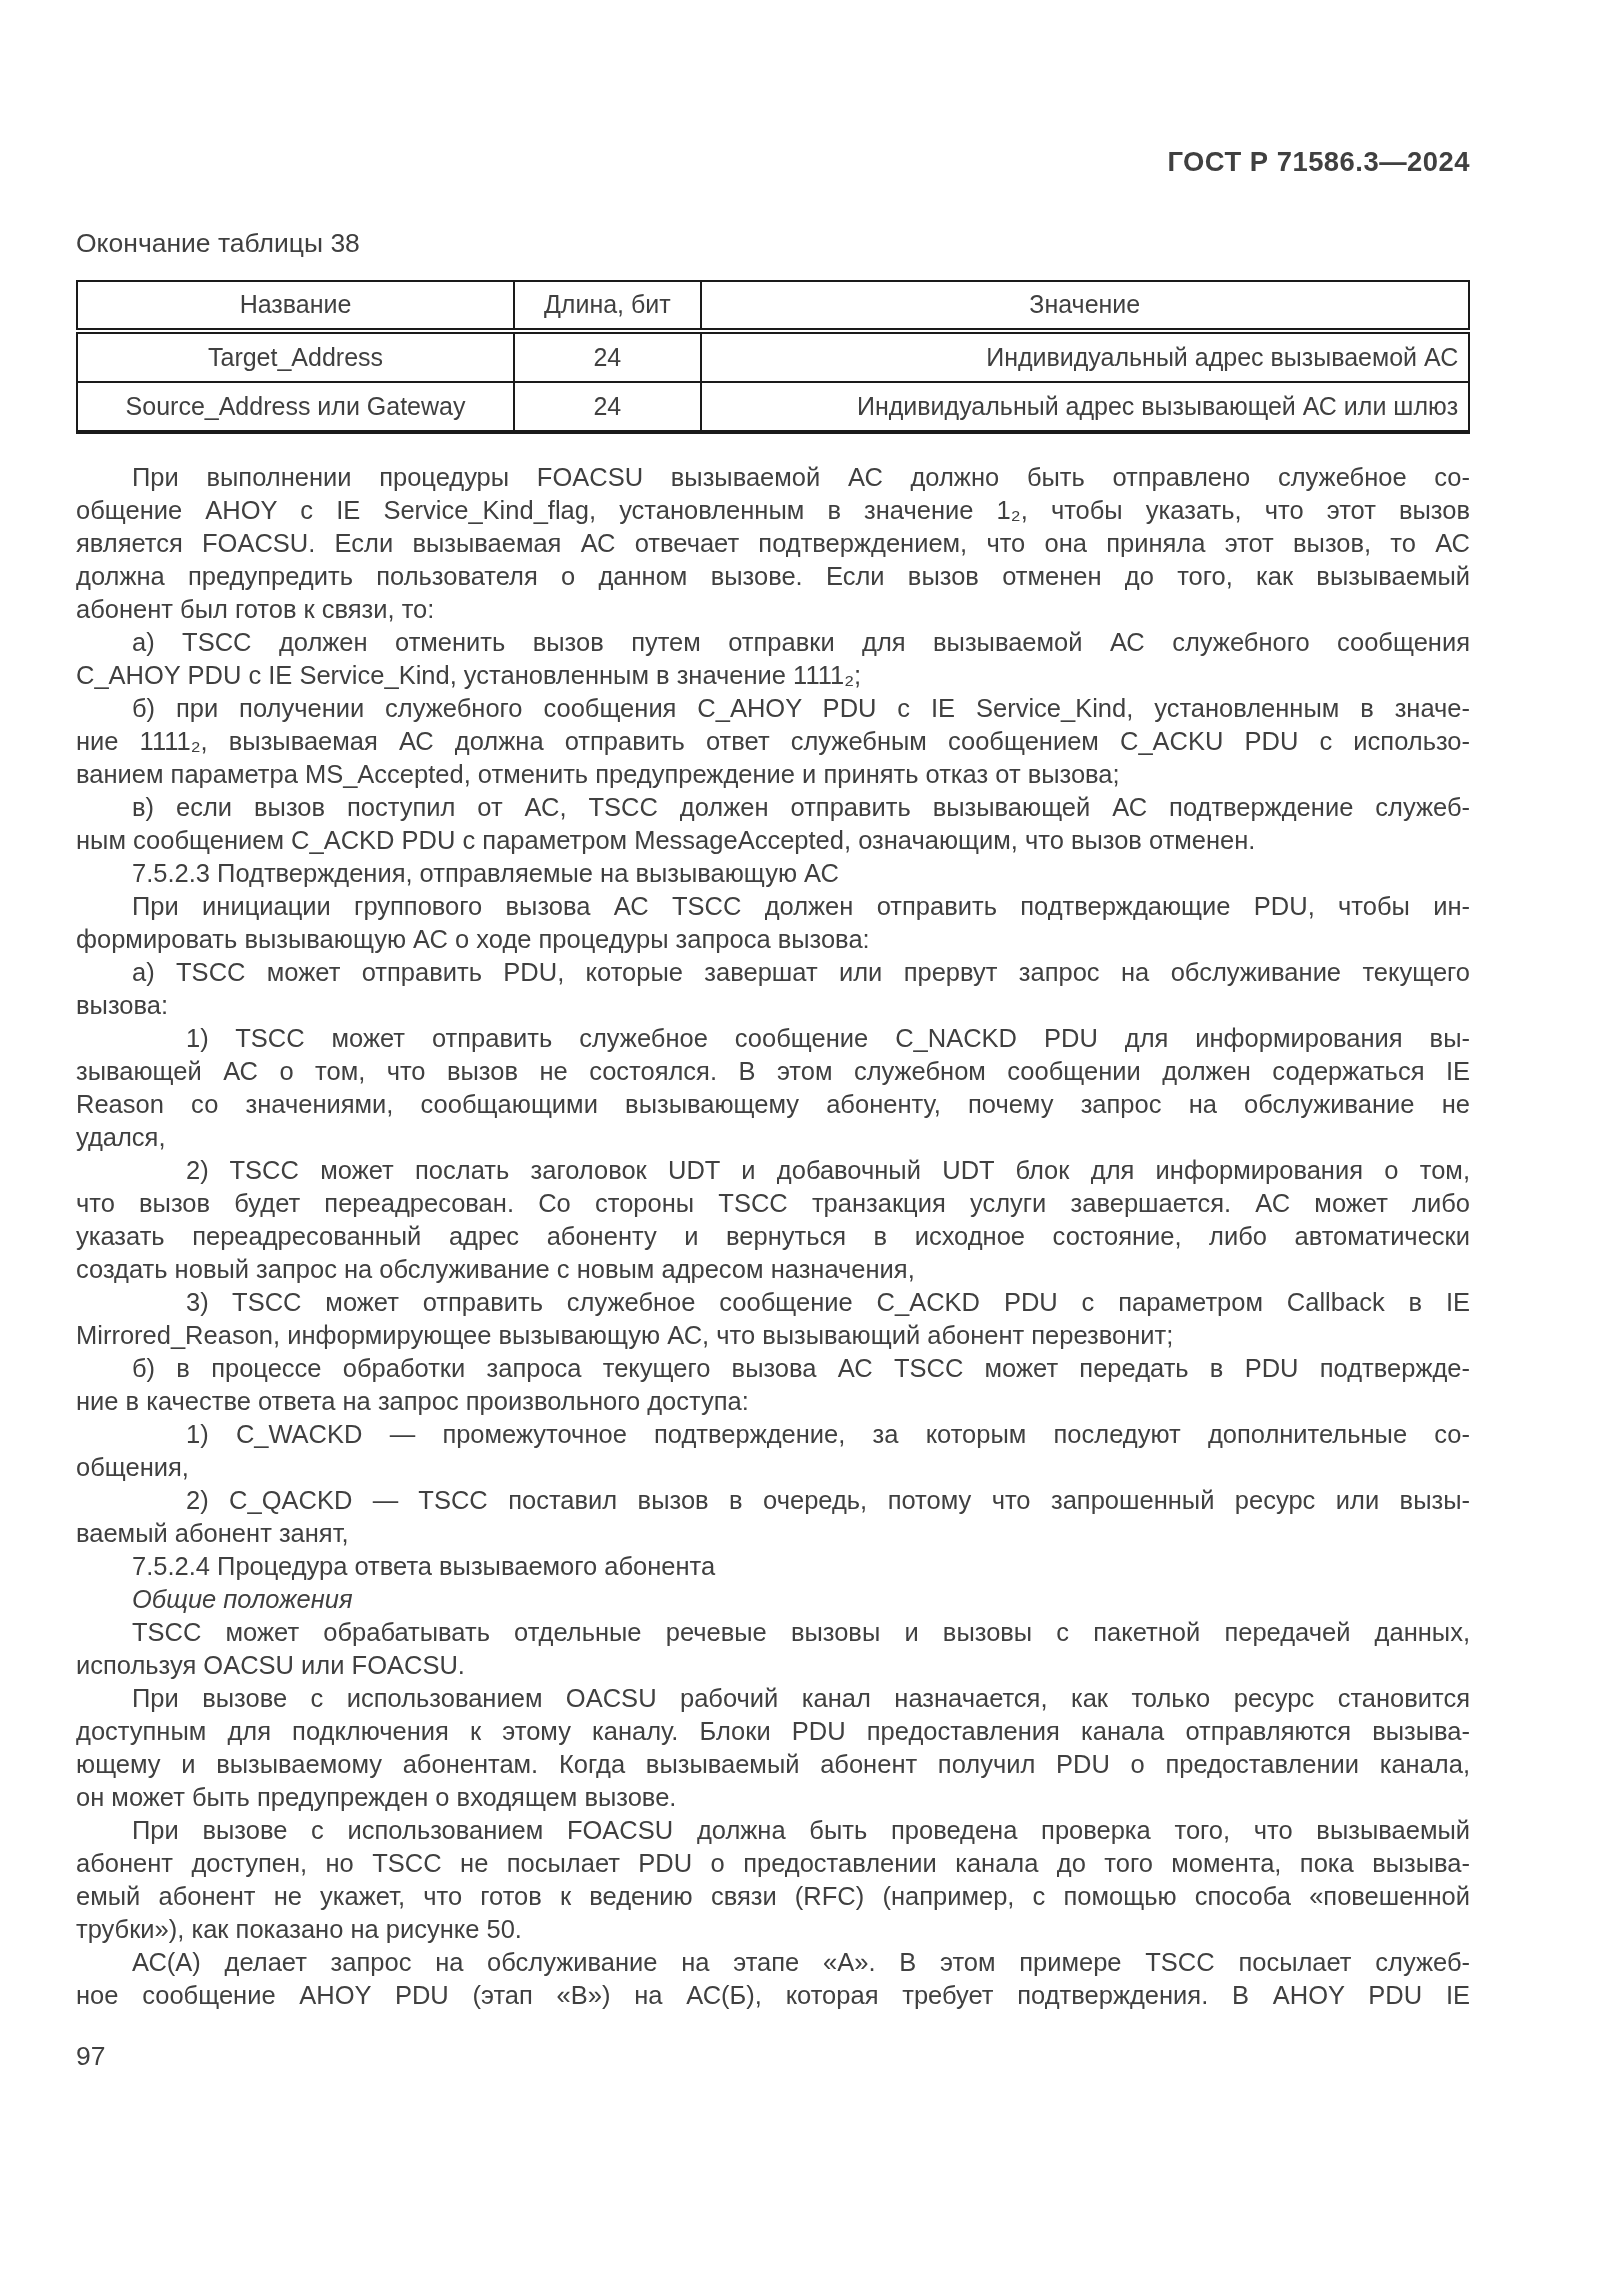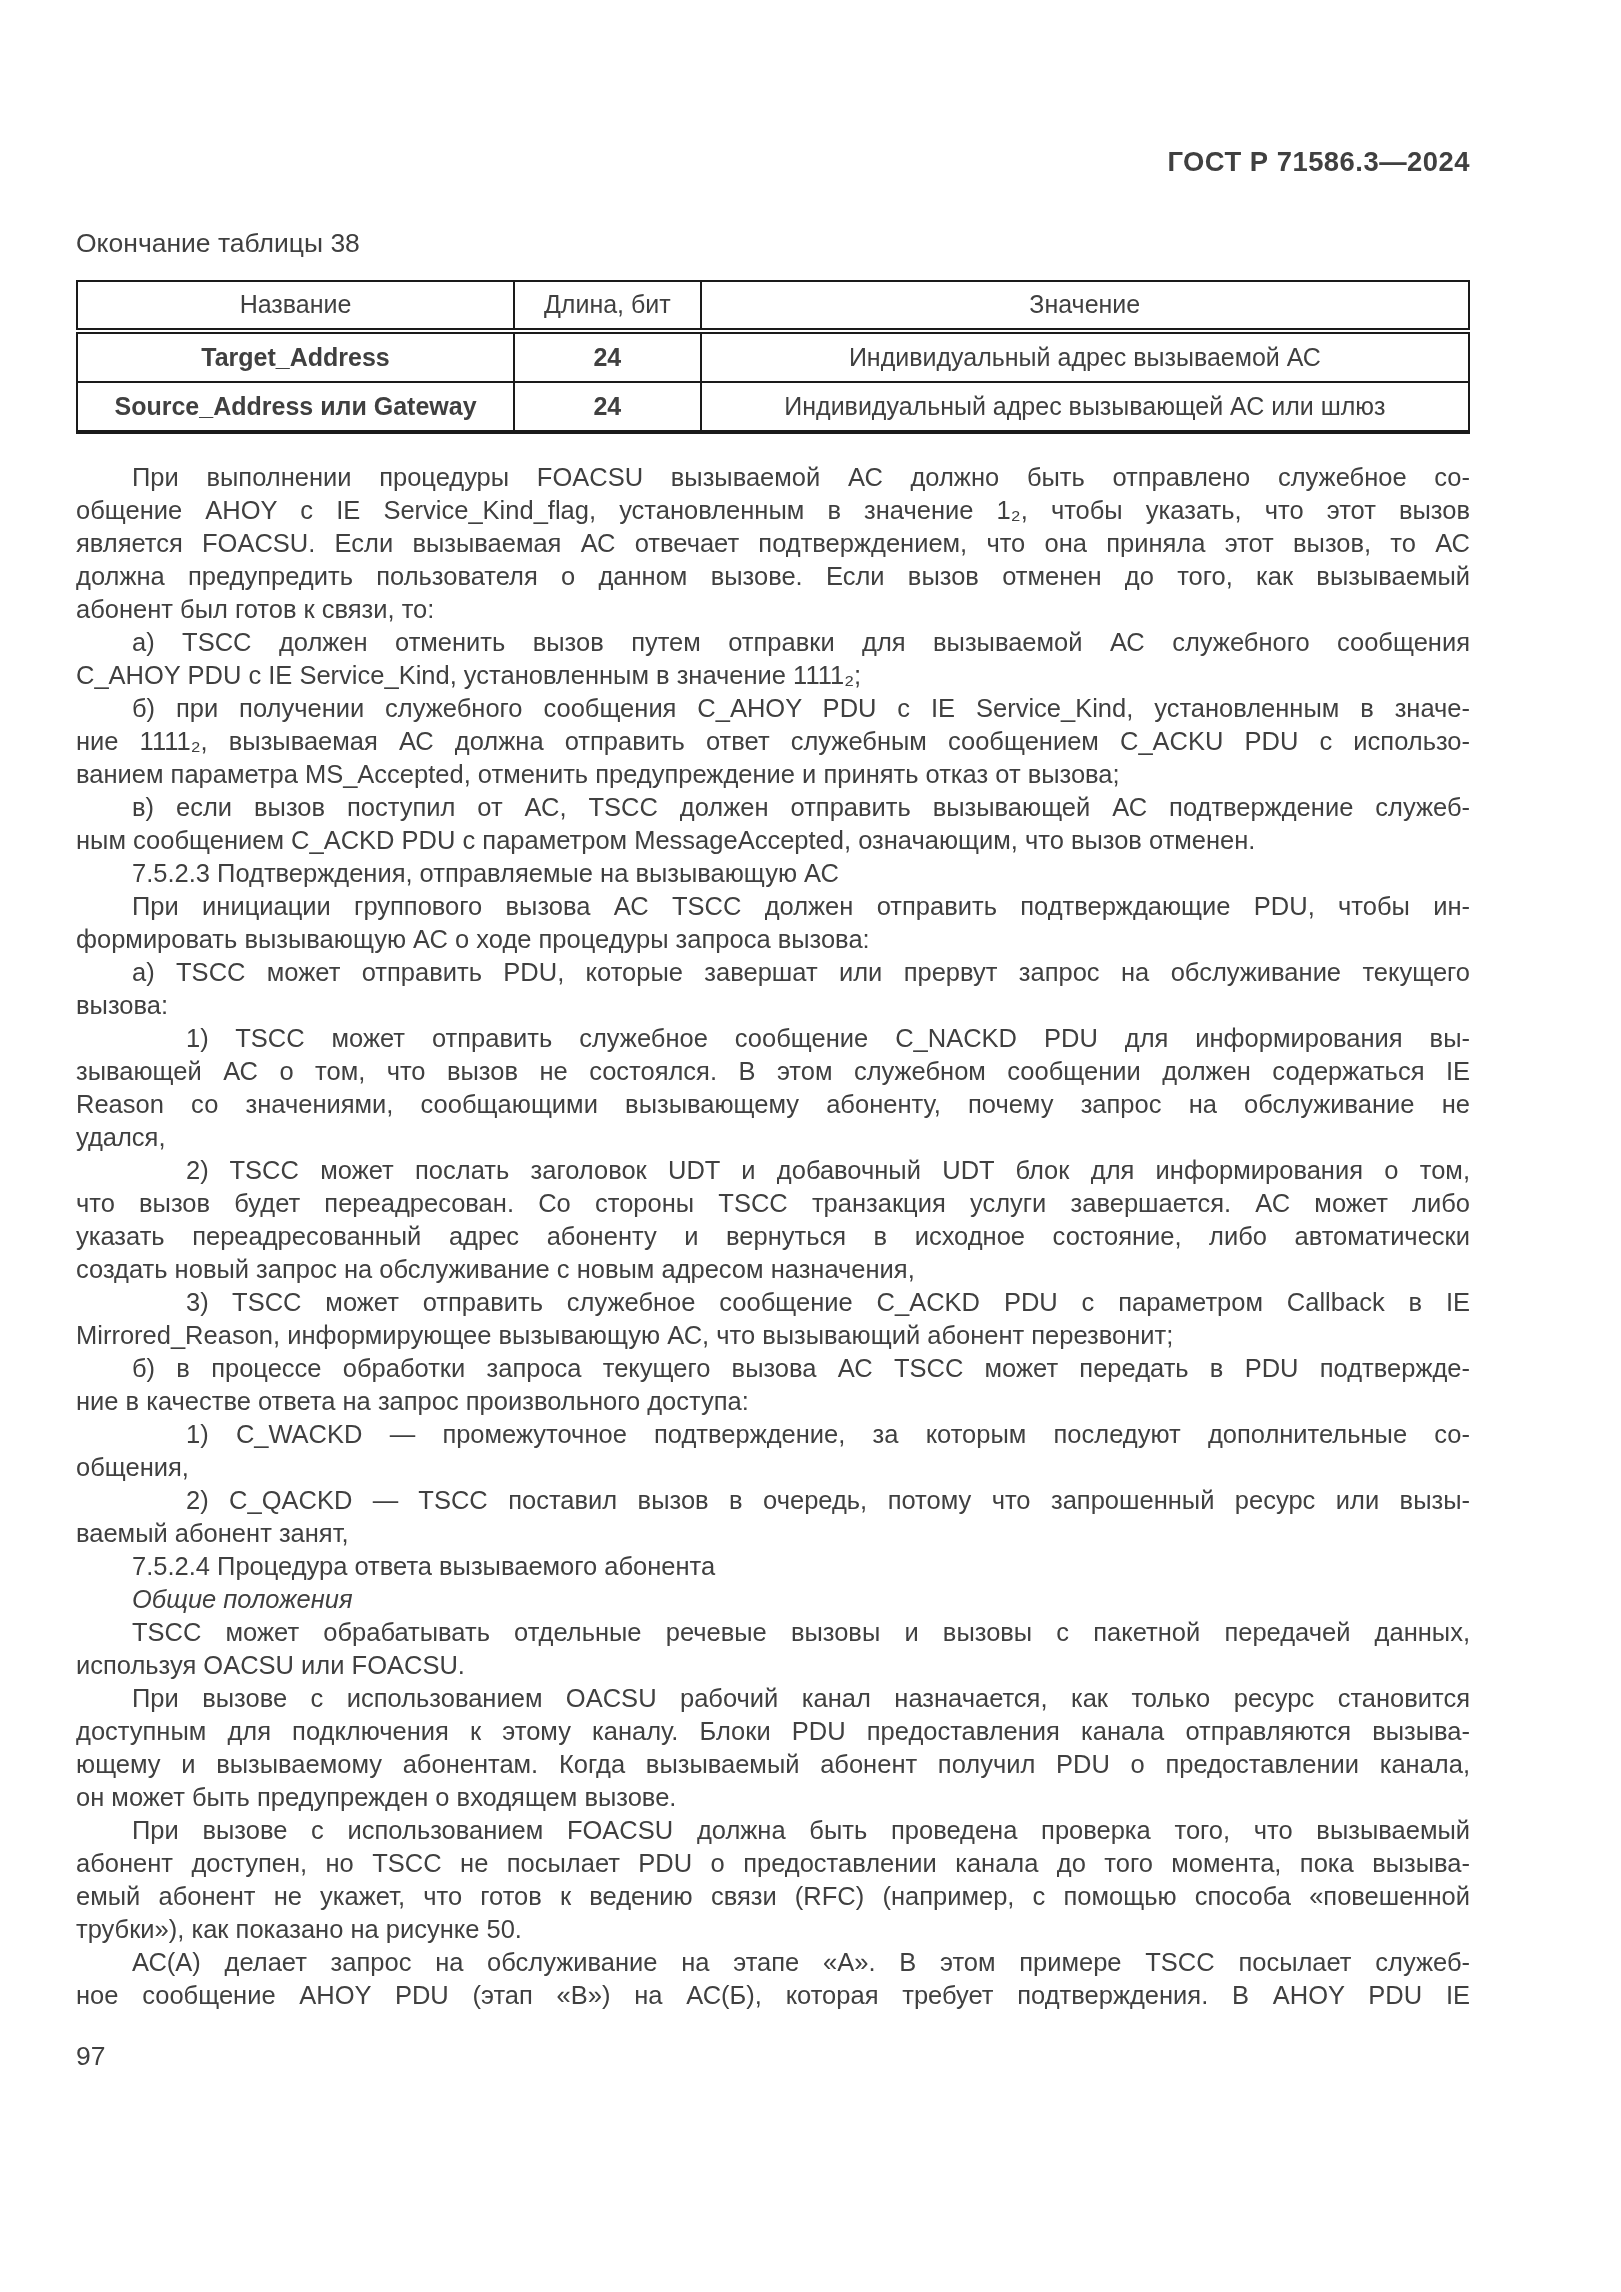--- a/index.html
+++ b/index.html
@@ -40,22 +40,22 @@
     border:2px solid #1a1a1a;
     padding:6.9px 9.8px;
     font-weight:normal;
     vertical-align:middle;
   }
   table.gost{border:2.9px solid #1a1a1a;border-bottom-width:4.9px;}
   table.gost thead th{
     text-align:center;
     border-bottom:6.9px double #1a1a1a;
   }
-  table.gost td.c0, table.gost td.c1{text-align:center;font-weight:bold;}
-  table.gost td.c2{text-align:center;padding-left:10px;}
+  table.gost td.c0, table.gost td.c1{text-align:center;}
+  table.gost td.c2{text-align:right;padding-left:10px;}
   .col-name{width:31.4%;}
   .col-len{width:13.4%;}
   .col-val{width:55.2%;}
   .body-text{
     margin-top:27.4px;
   }
   .para{margin:0;}
   .para.italic{font-style:italic;}
   .ln{
     text-align:justify;

